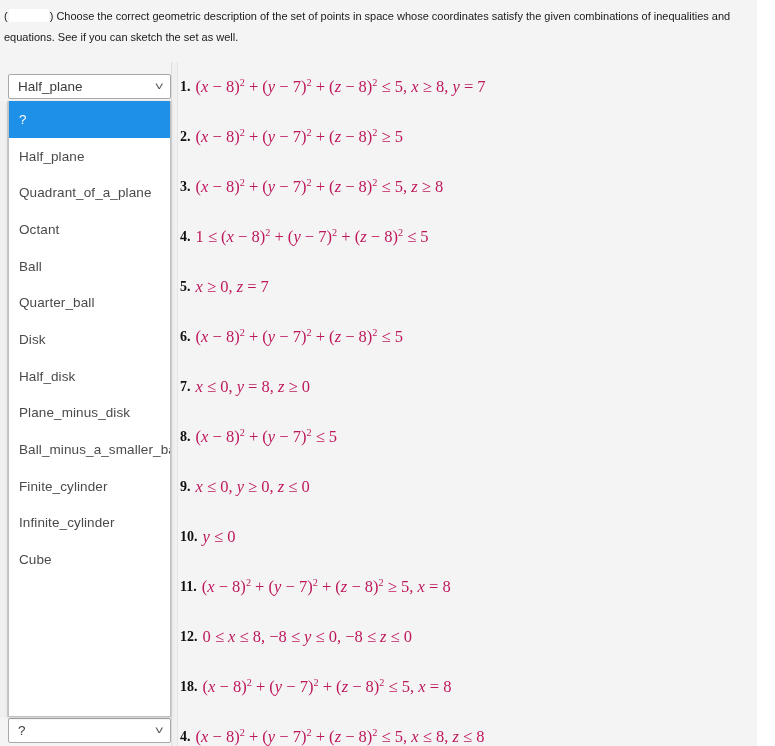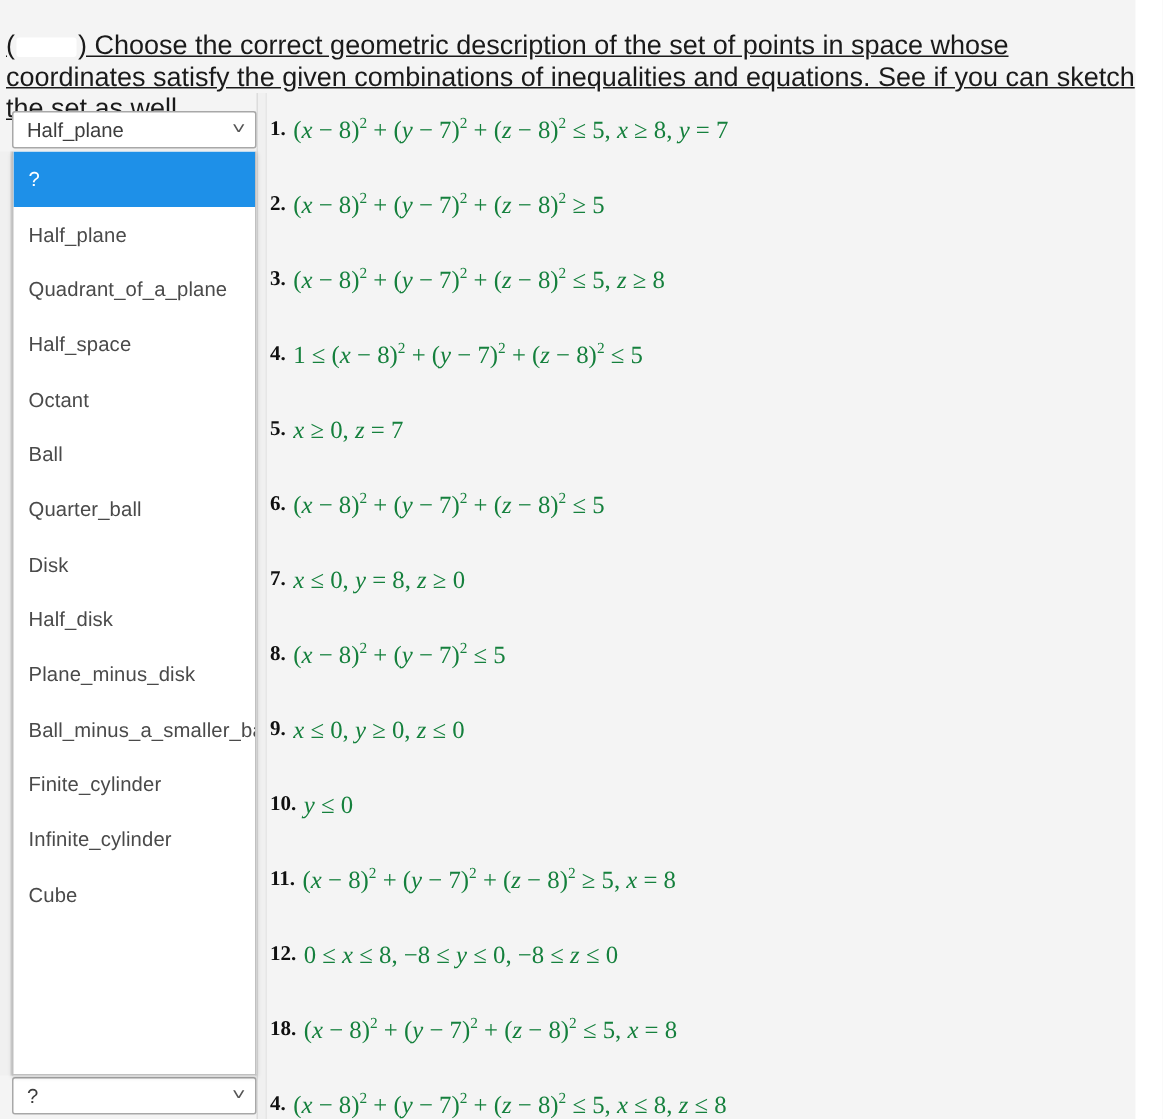--- a/index.html
+++ b/index.html
@@ -24,27 +24,26 @@
   .right-gutter {
     position: absolute;
     top: 0; right: 0;
     width: 18px; height: 746px;
     background: #ffffff;
   }
 
   
   .prompt {
     position: absolute;
-    left: 4px; top: 20px;
+    left: 4px; top: 6px;
     width: 756px;
-    font-size: 18px;
+    font-size: 11px;
     line-height: 21px;
     color: #1a1a1a;
     font-family: "Liberation Sans", sans-serif;
-    text-decoration: underline;
   }
   .prompt .paren { color: #1a1a1a; }
   .blank-box {
     display: inline-block;
     width: 40px; height: 13px;
     background: #ffffff;
     vertical-align: -2px;
     margin: 0 1px;
     border-radius: 2px;
   }
@@ -156,21 +155,21 @@
     font-weight: bold;
     font-size: 14px;
     color: #101010;
     font-family: "Liberation Serif", serif;
     margin-right: 5px;
     flex: 0 0 auto;
   }
   .math-expr {
     font-family: "Liberation Serif", serif;
     font-size: 16.5px;
-    color: #15803d;
+    color: #be185d;
     white-space: nowrap;
   }
   .math-expr i { font-style: italic; }
   .math-expr sup {
     font-size: 0.62em;
     vertical-align: super;
     line-height: 0;
   }
 </style>
 </head>
@@ -188,21 +187,20 @@
     <span class="sel-value">Half_plane</span>
     <span class="chev">˅</span>
   </div>
 
   <div class="dd-scroll-left"></div>
 
   <div class="dropdown-list">
     <div class="dd-item selected">?</div>
     <div class="dd-item">Half_plane</div>
     <div class="dd-item">Quadrant_of_a_plane</div>
-    <div class="dd-item">Half_space</div>
     <div class="dd-item">Octant</div>
     <div class="dd-item">Ball</div>
     <div class="dd-item">Quarter_ball</div>
     <div class="dd-item">Disk</div>
     <div class="dd-item">Half_disk</div>
     <div class="dd-item">Plane_minus_disk</div>
     <div class="dd-item">Ball_minus_a_smaller_ball</div>
     <div class="dd-item">Finite_cylinder</div>
     <div class="dd-item">Infinite_cylinder</div>
     <div class="dd-item">Cube</div>

